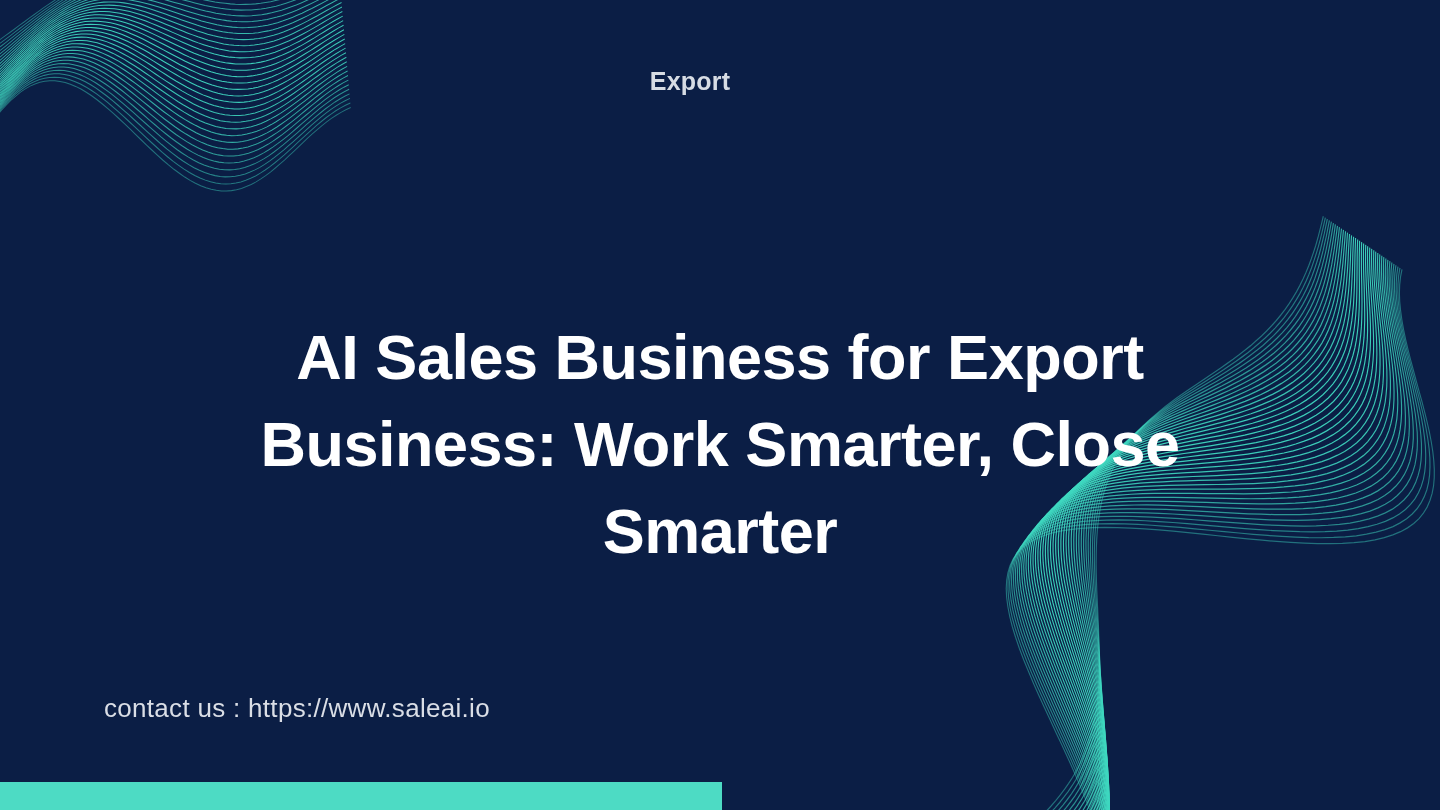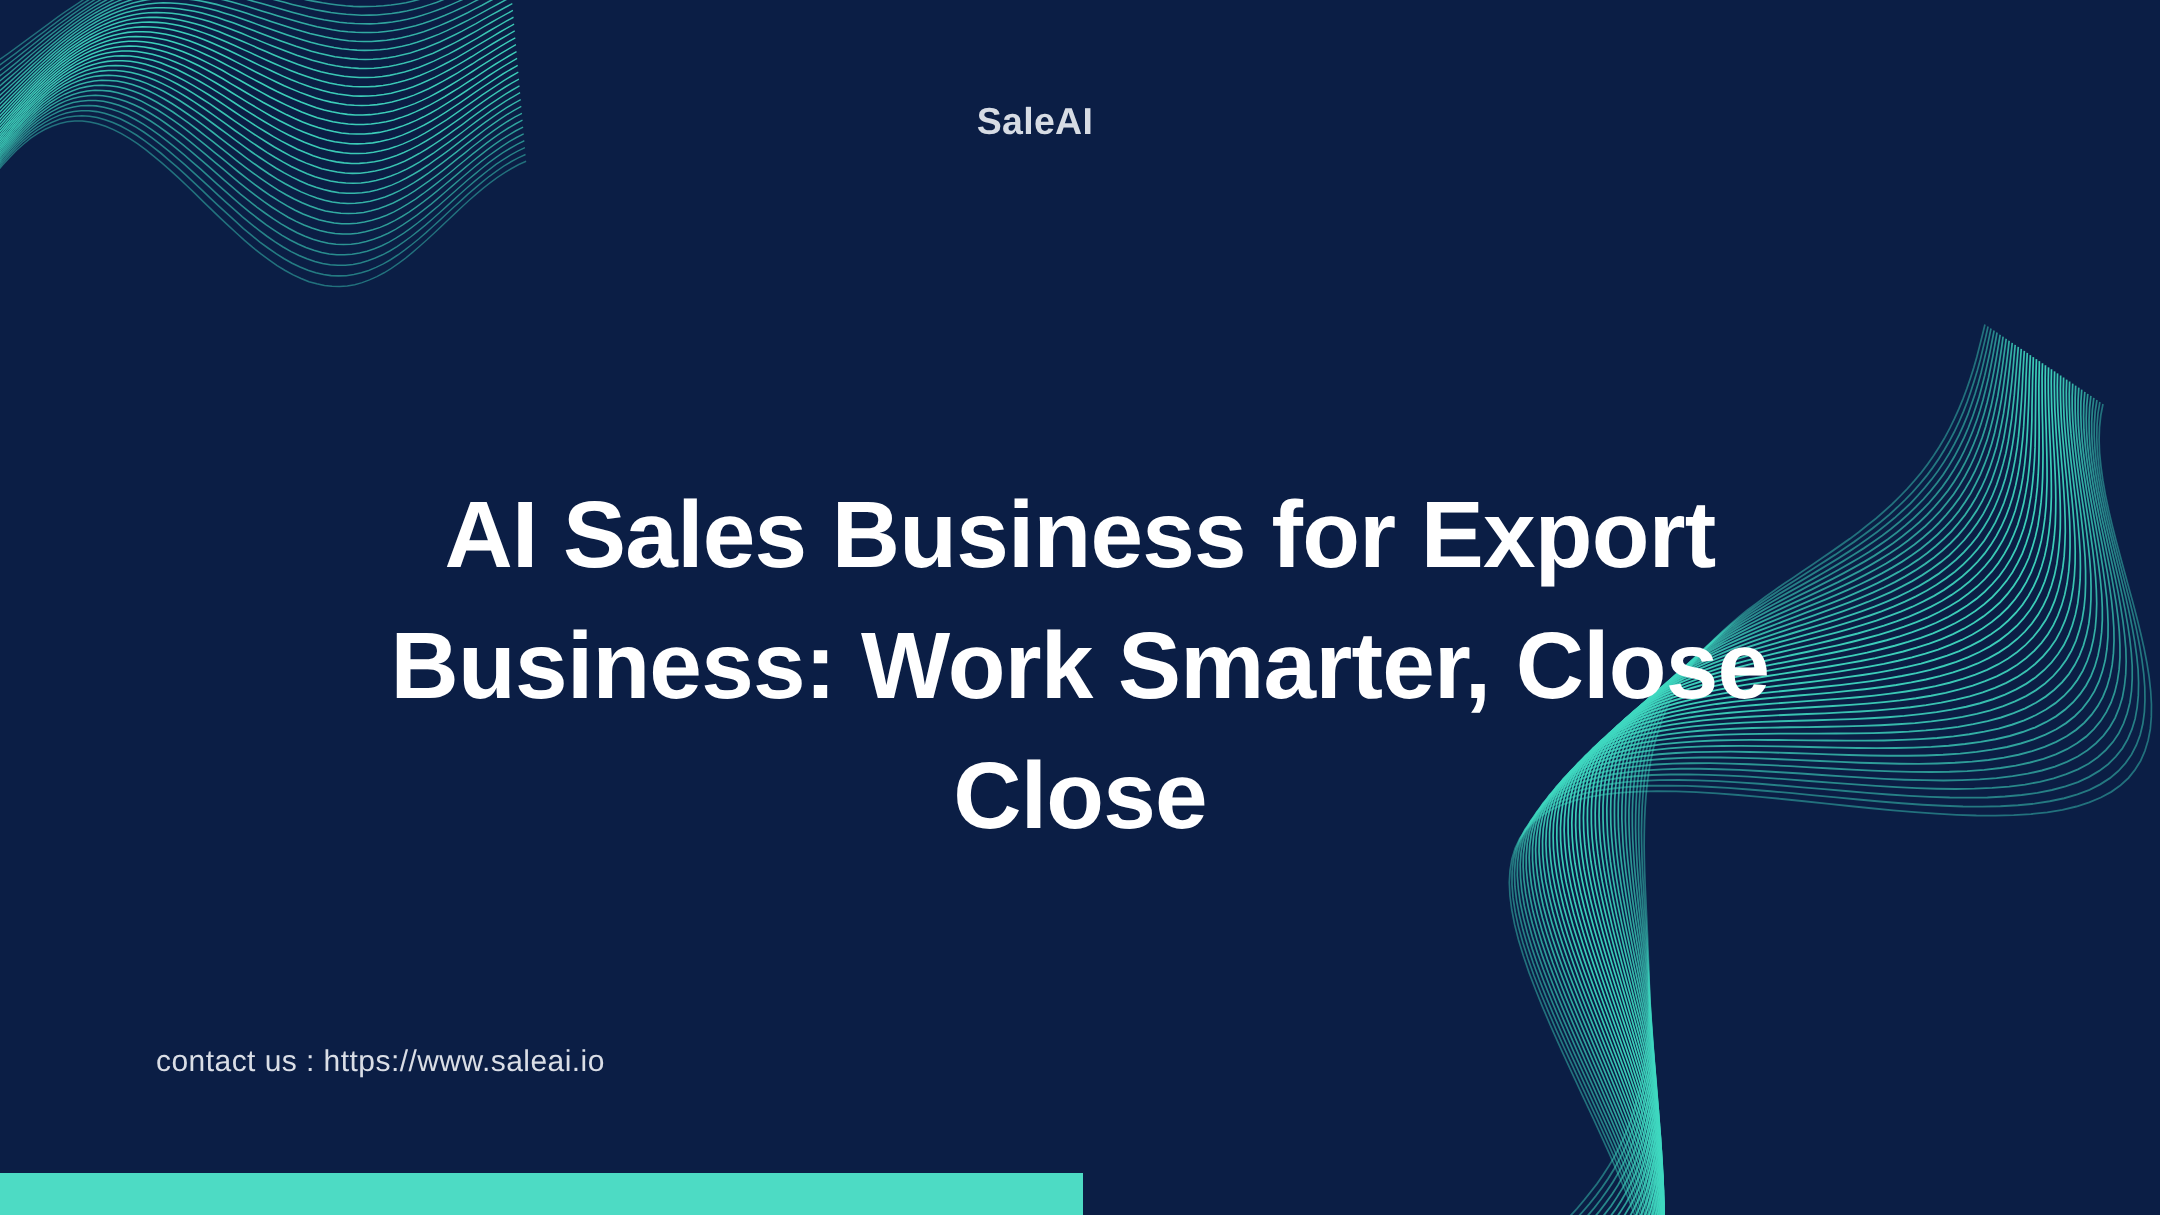--- a/index.html
+++ b/index.html
@@ -70,21 +70,21 @@
   #headline .hl-line {
     display: block;
     white-space: nowrap;
   }
 
   
   #contact {
     position: absolute;
     left: 104px;
     top: 693px;
-    font-size: 20px;
+    font-size: 26px;
     font-weight: 400;
     color: #dadee6;
     letter-spacing: 0.3px;
     line-height: 30px;
   }
 
   
   #accent-bar {
     position: absolute;
     left: 0;
@@ -176,25 +176,25 @@
         <path d="M0.0 317.7L6.0 322.4L12.0 326.9L18.0 331.3L24.0 335.4L30.0 339.2L36.0 342.7L42.0 345.7L48.0 348.3L54.0 350.4L60.0 351.9L66.0 352.9L72.0 353.2L78.0 352.9L84.0 352.0L90.0 350.4L96.0 348.1L102.0 345.2L108.0 341.6L114.0 337.4L120.0 332.5L126.0 327.1L132.0 321.1L138.0 314.6L144.0 307.6L150.0 300.2L156.0 292.4L162.0 284.3L168.0 275.9L174.0 267.3L180.0 258.7L186.0 249.9L192.0 241.2L198.0 232.6L204.0 224.1L210.0 215.8L216.0 207.9L222.0 200.2L228.0 193.1L234.0 186.4L240.0 180.2L246.0 174.7L252.0 169.8L258.0 165.5L264.0 162.1L270.0 159.4L276.0 157.4L282.0 156.3L288.0 156.1L294.0 156.6L300.0 158.1L306.0 160.3L312.0 163.4L318.0 167.3L324.0 172.0L330.0 177.4L336.0 183.6L342.0 190.4L348.0 197.9L354.0 205.9L360.0 214.5L366.0 223.5L372.0 232.9L378.0 242.7L384.0 252.7L390.0 262.9L396.0 273.2L402.0 283.5L408.0 293.9L414.0 304.1L420.0 314.1L426.0 324.0L432.0 333.5L438.0 342.6L444.0 351.3L450.0 359.6L456.0 367.3L462.0 374.4L468.0 380.9L474.0 386.7L480.0 391.8L486.0 396.3L492.0 400.0L498.0 403.0L504.0 405.2L510.0 406.7L516.0 407.5L522.0 407.6L528.0 407.0L534.0 405.7L540.0 403.8L546.0 401.3L552.0 398.3L558.0 394.8L564.0 390.8L570.0 386.5L576.0 381.8L582.0 376.9L588.0 371.7L594.0 366.5L600.0 361.1L606.0 355.8L612.0 350.5L618.0 345.3L624.0 340.4L630.0 335.7L636.0 331.3L642.0 327.2L648.0 323.6L654.0 320.4L660.0 317.7" fill="none" stroke="#3fd8c0" stroke-width="1" stroke-opacity="0.682"></path>
         <path d="M0.0 319.7L6.0 324.5L12.0 329.1L18.0 333.4L24.0 337.5L30.0 341.3L36.0 344.7L42.0 347.6L48.0 350.1L54.0 352.0L60.0 353.3L66.0 354.1L72.0 354.2L78.0 353.7L84.0 352.5L90.0 350.6L96.0 348.0L102.0 344.8L108.0 340.9L114.0 336.4L120.0 331.3L126.0 325.5L132.0 319.3L138.0 312.5L144.0 305.2L150.0 297.6L156.0 289.5L162.0 281.2L168.0 272.7L174.0 264.0L180.0 255.2L186.0 246.3L192.0 237.5L198.0 228.8L204.0 220.4L210.0 212.1L216.0 204.2L222.0 196.7L228.0 189.7L234.0 183.2L240.0 177.2L246.0 171.9L252.0 167.3L258.0 163.4L264.0 160.2L270.0 157.9L276.0 156.3L282.0 155.6L288.0 155.8L294.0 156.8L300.0 158.7L306.0 161.4L312.0 165.0L318.0 169.4L324.0 174.5L330.0 180.4L336.0 187.1L342.0 194.4L348.0 202.3L354.0 210.8L360.0 219.8L366.0 229.2L372.0 239.0L378.0 249.1L384.0 259.4L390.0 269.9L396.0 280.5L402.0 291.1L408.0 301.7L414.0 312.1L420.0 322.2L426.0 332.2L432.0 341.7L438.0 350.9L444.0 359.6L450.0 367.8L456.0 375.4L462.0 382.4L468.0 388.7L474.0 394.4L480.0 399.4L486.0 403.6L492.0 407.0L498.0 409.8L504.0 411.7L510.0 412.9L516.0 413.4L522.0 413.2L528.0 412.3L534.0 410.7L540.0 408.5L546.0 405.7L552.0 402.3L558.0 398.5L564.0 394.3L570.0 389.7L576.0 384.7L582.0 379.6L588.0 374.2L594.0 368.8L600.0 363.3L606.0 357.8L612.0 352.4L618.0 347.2L624.0 342.2L630.0 337.4L636.0 333.0L642.0 329.0L648.0 325.4L654.0 322.3L660.0 319.7" fill="none" stroke="#3fd8c0" stroke-width="1" stroke-opacity="0.646"></path>
         <path d="M0.0 321.8L6.0 326.6L12.0 331.2L18.0 335.5L24.0 339.6L30.0 343.3L36.0 346.6L42.0 349.4L48.0 351.7L54.0 353.5L60.0 354.6L66.0 355.2L72.0 355.1L78.0 354.3L84.0 352.8L90.0 350.6L96.0 347.8L102.0 344.3L108.0 340.1L114.0 335.3L120.0 329.9L126.0 323.8L132.0 317.3L138.0 310.2L144.0 302.7L150.0 294.8L156.0 286.6L162.0 278.1L168.0 269.3L174.0 260.5L180.0 251.6L186.0 242.6L192.0 233.8L198.0 225.1L204.0 216.6L210.0 208.5L216.0 200.7L222.0 193.3L228.0 186.4L234.0 180.1L240.0 174.3L246.0 169.3L252.0 165.0L258.0 161.4L264.0 158.6L270.0 156.6L276.0 155.5L282.0 155.2L288.0 155.8L294.0 157.3L300.0 159.6L306.0 162.9L312.0 166.9L318.0 171.8L324.0 177.4L330.0 183.8L336.0 191.0L342.0 198.7L348.0 207.1L354.0 216.0L360.0 225.4L366.0 235.3L372.0 245.4L378.0 255.9L384.0 266.6L390.0 277.3L396.0 288.2L402.0 299.0L408.0 309.7L414.0 320.3L420.0 330.6L426.0 340.5L432.0 350.2L438.0 359.3L444.0 368.0L450.0 376.1L456.0 383.6L462.0 390.5L468.0 396.7L474.0 402.2L480.0 406.9L486.0 410.9L492.0 414.1L498.0 416.5L504.0 418.2L510.0 419.1L516.0 419.3L522.0 418.7L528.0 417.5L534.0 415.5L540.0 413.0L546.0 409.9L552.0 406.3L558.0 402.1L564.0 397.6L570.0 392.7L576.0 387.6L582.0 382.2L588.0 376.6L594.0 371.0L600.0 365.4L606.0 359.7L612.0 354.3L618.0 349.0L624.0 343.9L630.0 339.1L636.0 334.7L642.0 330.8L648.0 327.3L654.0 324.3L660.0 321.8" fill="none" stroke="#3fd8c0" stroke-width="1" stroke-opacity="0.608"></path>
         <path d="M0.0 323.8L6.0 328.7L12.0 333.3L18.0 337.6L24.0 341.6L30.0 345.3L36.0 348.5L42.0 351.2L48.0 353.3L54.0 354.9L60.0 355.8L66.0 356.1L72.0 355.8L78.0 354.7L84.0 353.0L90.0 350.6L96.0 347.4L102.0 343.6L108.0 339.2L114.0 334.0L120.0 328.3L126.0 322.0L132.0 315.2L138.0 307.8L144.0 300.1L150.0 292.0L156.0 283.5L162.0 274.8L168.0 265.9L174.0 257.0L180.0 247.9L186.0 238.9L192.0 230.1L198.0 221.4L204.0 213.0L210.0 204.8L216.0 197.1L222.0 189.9L228.0 183.2L234.0 177.1L240.0 171.6L246.0 166.9L252.0 162.8L258.0 159.6L264.0 157.2L270.0 155.6L276.0 154.9L282.0 155.1L288.0 156.2L294.0 158.1L300.0 160.9L306.0 164.6L312.0 169.2L318.0 174.6L324.0 180.7L330.0 187.6L336.0 195.2L342.0 203.4L348.0 212.3L354.0 221.6L360.0 231.5L366.0 241.7L372.0 252.2L378.0 263.0L384.0 274.0L390.0 285.0L396.0 296.1L402.0 307.1L408.0 318.0L414.0 328.7L420.0 339.1L426.0 349.1L432.0 358.8L438.0 367.9L444.0 376.5L450.0 384.6L456.0 392.0L462.0 398.7L468.0 404.7L474.0 409.9L480.0 414.4L486.0 418.2L492.0 421.1L498.0 423.2L504.0 424.6L510.0 425.2L516.0 425.0L522.0 424.1L528.0 422.6L534.0 420.3L540.0 417.4L546.0 414.0L552.0 410.0L558.0 405.6L564.0 400.8L570.0 395.7L576.0 390.3L582.0 384.7L588.0 378.9L594.0 373.1L600.0 367.3L606.0 361.6L612.0 356.0L618.0 350.6L624.0 345.6L630.0 340.8L636.0 336.4L642.0 332.5L648.0 329.1L654.0 326.2L660.0 323.8" fill="none" stroke="#3fd8c0" stroke-width="1" stroke-opacity="0.570"></path>
         <path d="M0.0 325.9L6.0 330.7L12.0 335.4L18.0 339.7L24.0 343.6L30.0 347.2L36.0 350.3L42.0 352.8L48.0 354.8L54.0 356.2L60.0 356.9L66.0 357.0L72.0 356.4L78.0 355.1L84.0 353.1L90.0 350.3L96.0 346.9L102.0 342.8L108.0 338.0L114.0 332.6L120.0 326.6L126.0 320.0L132.0 312.9L138.0 305.3L144.0 297.3L150.0 289.0L156.0 280.3L162.0 271.5L168.0 262.5L174.0 253.4L180.0 244.3L186.0 235.2L192.0 226.3L198.0 217.7L204.0 209.3L210.0 201.3L216.0 193.7L222.0 186.7L228.0 180.2L234.0 174.3L240.0 169.1L246.0 164.6L252.0 160.9L258.0 158.1L264.0 156.0L270.0 154.9L276.0 154.6L282.0 155.3L288.0 156.8L294.0 159.2L300.0 162.6L306.0 166.8L312.0 171.8L318.0 177.7L324.0 184.4L330.0 191.7L336.0 199.8L342.0 208.5L348.0 217.8L354.0 227.6L360.0 237.8L366.0 248.5L372.0 259.3L378.0 270.5L384.0 281.7L390.0 293.0L396.0 304.3L402.0 315.5L408.0 326.6L414.0 337.4L420.0 347.8L426.0 357.9L432.0 367.5L438.0 376.7L444.0 385.2L450.0 393.1L456.0 400.4L462.0 406.9L468.0 412.7L474.0 417.8L480.0 422.0L486.0 425.4L492.0 428.1L498.0 429.9L504.0 431.0L510.0 431.2L516.0 430.7L522.0 429.5L528.0 427.5L534.0 424.9L540.0 421.7L546.0 418.0L552.0 413.7L558.0 409.0L564.0 403.9L570.0 398.5L576.0 392.9L582.0 387.0L588.0 381.1L594.0 375.1L600.0 369.2L606.0 363.3L612.0 357.7L618.0 352.3L624.0 347.2L630.0 342.4L636.0 338.1L642.0 334.2L648.0 330.9L654.0 328.1L660.0 325.9" fill="none" stroke="#3fd8c0" stroke-width="1" stroke-opacity="0.530"></path>
         <path d="M0.0 327.9L6.0 332.8L12.0 337.4L18.0 341.7L24.0 345.6L30.0 349.0L36.0 352.0L42.0 354.4L48.0 356.2L54.0 357.4L60.0 357.9L66.0 357.7L72.0 356.9L78.0 355.3L84.0 353.0L90.0 350.0L96.0 346.3L102.0 341.9L108.0 336.8L114.0 331.1L120.0 324.8L126.0 317.9L132.0 310.5L138.0 302.7L144.0 294.5L150.0 285.9L156.0 277.1L162.0 268.1L168.0 258.9L174.0 249.7L180.0 240.6L186.0 231.5L192.0 222.6L198.0 214.0L204.0 205.7L210.0 197.8L216.0 190.4L222.0 183.5L228.0 177.2L234.0 171.6L240.0 166.7L246.0 162.6L252.0 159.3L258.0 156.8L264.0 155.2L270.0 154.5L276.0 154.6L282.0 155.8L288.0 157.8L294.0 160.7L300.0 164.6L306.0 169.3L312.0 174.8L318.0 181.2L324.0 188.4L330.0 196.3L336.0 204.8L342.0 214.0L348.0 223.7L354.0 234.0L360.0 244.6L366.0 255.6L372.0 266.8L378.0 278.2L384.0 289.8L390.0 301.3L396.0 312.8L402.0 324.2L408.0 335.4L414.0 346.3L420.0 356.8L426.0 366.9L432.0 376.5L438.0 385.5L444.0 394.0L450.0 401.8L456.0 408.8L462.0 415.2L468.0 420.8L474.0 425.6L480.0 429.5L486.0 432.7L492.0 435.0L498.0 436.5L504.0 437.2L510.0 437.1L516.0 436.3L522.0 434.7L528.0 432.4L534.0 429.4L540.0 425.9L546.0 421.8L552.0 417.2L558.0 412.2L564.0 406.9L570.0 401.2L576.0 395.3L582.0 389.2L588.0 383.1L594.0 377.0L600.0 370.9L606.0 365.0L612.0 359.3L618.0 353.8L624.0 348.7L630.0 344.0L636.0 339.7L642.0 335.9L648.0 332.7L654.0 330.0L660.0 327.9" fill="none" stroke="#3fd8c0" stroke-width="1" stroke-opacity="0.490"></path>
         <path d="M0.0 330.0L6.0 334.9L12.0 339.5L18.0 343.7L24.0 347.5L30.0 350.8L36.0 353.6L42.0 355.9L48.0 357.5L54.0 358.5L60.0 358.8L66.0 358.4L72.0 357.2L78.0 355.4L84.0 352.8L90.0 349.5L96.0 345.5L102.0 340.8L108.0 335.4L114.0 329.4L120.0 322.8L126.0 315.7L132.0 308.0L138.0 300.0L144.0 291.5L150.0 282.8L156.0 273.8L162.0 264.6L168.0 255.3L174.0 246.1L180.0 236.9L186.0 227.8L192.0 218.9L198.0 210.4L204.0 202.2L210.0 194.4L216.0 187.2L222.0 180.5L228.0 174.5L234.0 169.2L240.0 164.6L246.0 160.8L252.0 157.9L258.0 155.8L264.0 154.6L270.0 154.3L276.0 155.0L282.0 156.6L288.0 159.1L294.0 162.6L300.0 166.9L306.0 172.1L312.0 178.2L318.0 185.1L324.0 192.8L330.0 201.2L336.0 210.2L342.0 219.9L348.0 230.0L354.0 240.7L360.0 251.7L366.0 263.0L372.0 274.6L378.0 286.3L384.0 298.1L390.0 309.9L396.0 321.6L402.0 333.1L408.0 344.4L414.0 355.3L420.0 365.9L426.0 376.0L432.0 385.5L438.0 394.5L444.0 402.8L450.0 410.5L456.0 417.4L462.0 423.5L468.0 428.8L474.0 433.3L480.0 437.0L486.0 439.9L492.0 441.9L498.0 443.0L504.0 443.4L510.0 442.9L516.0 441.7L522.0 439.8L528.0 437.1L534.0 433.8L540.0 429.9L546.0 425.5L552.0 420.6L558.0 415.3L564.0 409.6L570.0 403.7L576.0 397.6L582.0 391.3L588.0 385.0L594.0 378.8L600.0 372.6L606.0 366.6L612.0 360.8L618.0 355.3L624.0 350.2L630.0 345.5L636.0 341.2L642.0 337.5L648.0 334.4L654.0 331.9L660.0 330.0" fill="none" stroke="#3fd8c0" stroke-width="1" stroke-opacity="0.450"></path>
       </svg>
   </div>
 
-  <div id="logo">SaleAI</div>
+  <div id="logo">Export</div>
 
   <h1 id="headline">
     <span class="hl-line">AI Sales Business for Export</span>
     <span class="hl-line">Business: Work Smarter, Close</span>
-    <span class="hl-line">Close</span>
+    <span class="hl-line">Smarter</span>
   </h1>
 
   <div id="contact">contact us : https://www.saleai.io</div>
 
   <div id="accent-bar"></div>
 
 </div>
 
 </body></html>

